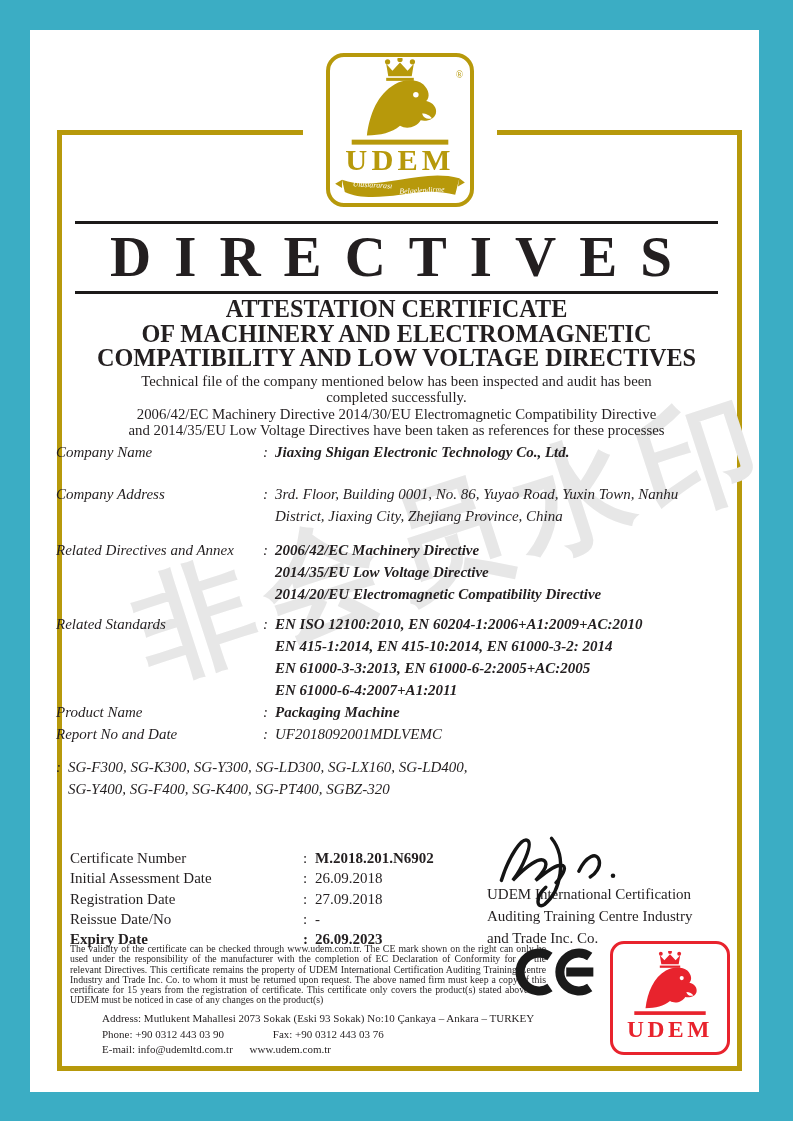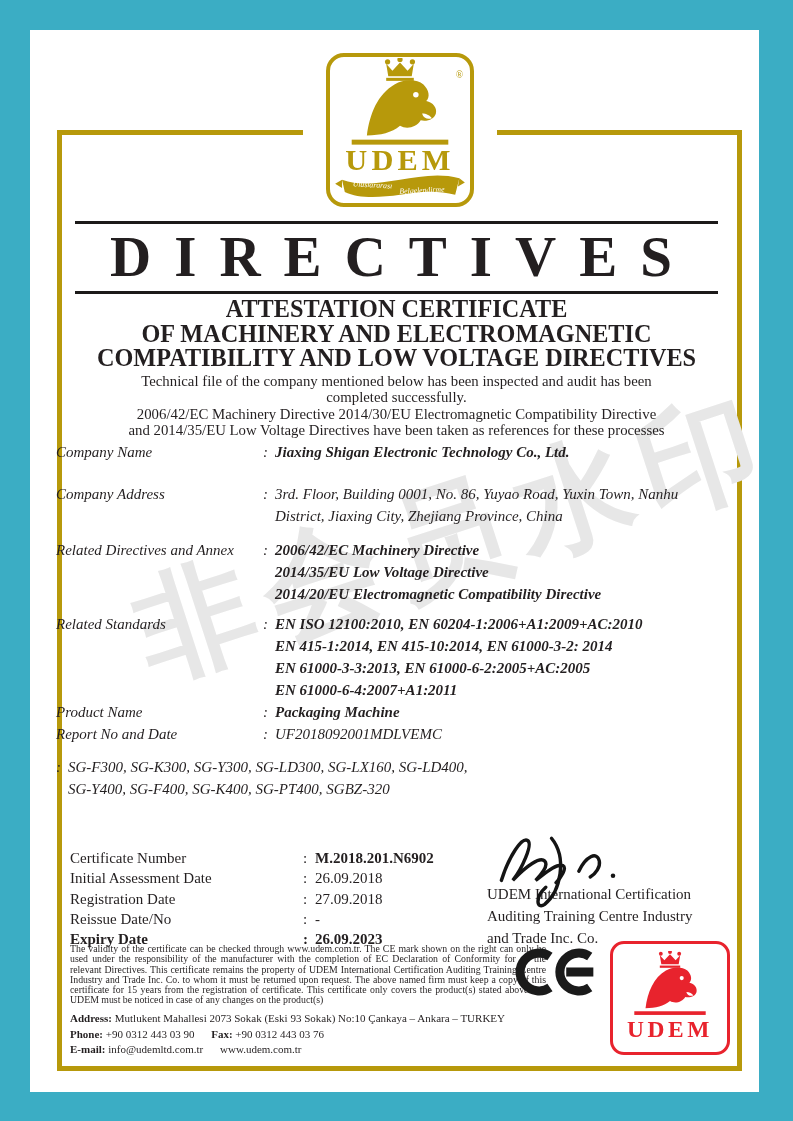--- a/index.html
+++ b/index.html
@@ -39,21 +39,21 @@
   .mb20{margin-bottom:20px}.mb12{margin-bottom:12px}.mb8{margin-bottom:8px}
   .mb4{}.mb14{}.mb11{margin-bottom:11px}
   .certs{position:absolute;left:70px;top:848px;width:430px;z-index:4;}
   .crow{display:flex;font-size:15px;line-height:20.3px;}
   .crow .lbl{width:233px;flex:none;}
   .crow .sep{width:12px;flex:none;}
   
   .fineprint{position:absolute;left:70px;top:944px;width:476px;z-index:4;
     font-size:9.8px;line-height:10.3px;text-align:justify;}
   .contact{position:absolute;left:70px;top:1011px;width:500px;z-index:4;font-size:11px;line-height:15.6px;}
-  .contact b{font-weight:700;}
+  .contact b{font-weight:400;margin-left:32px;}
   .gap{display:inline-block;width:14px;}
   
   .issuer{position:absolute;left:487px;top:884px;width:240px;z-index:4;font-size:15px;line-height:21.8px;}
   .signature{position:absolute;left:492px;top:828px;z-index:5;}
   .ce{position:absolute;left:512px;top:946px;z-index:4;}
   .red-logo{position:absolute;left:610px;top:941px;width:120px;height:114px;z-index:4;
     border:3px solid #e8232d;border-radius:14px;box-sizing:border-box;background:#fff;
     display:flex;align-items:center;justify-content:center;}
   .red-logo svg{color:#e8232d;}
 </style>

